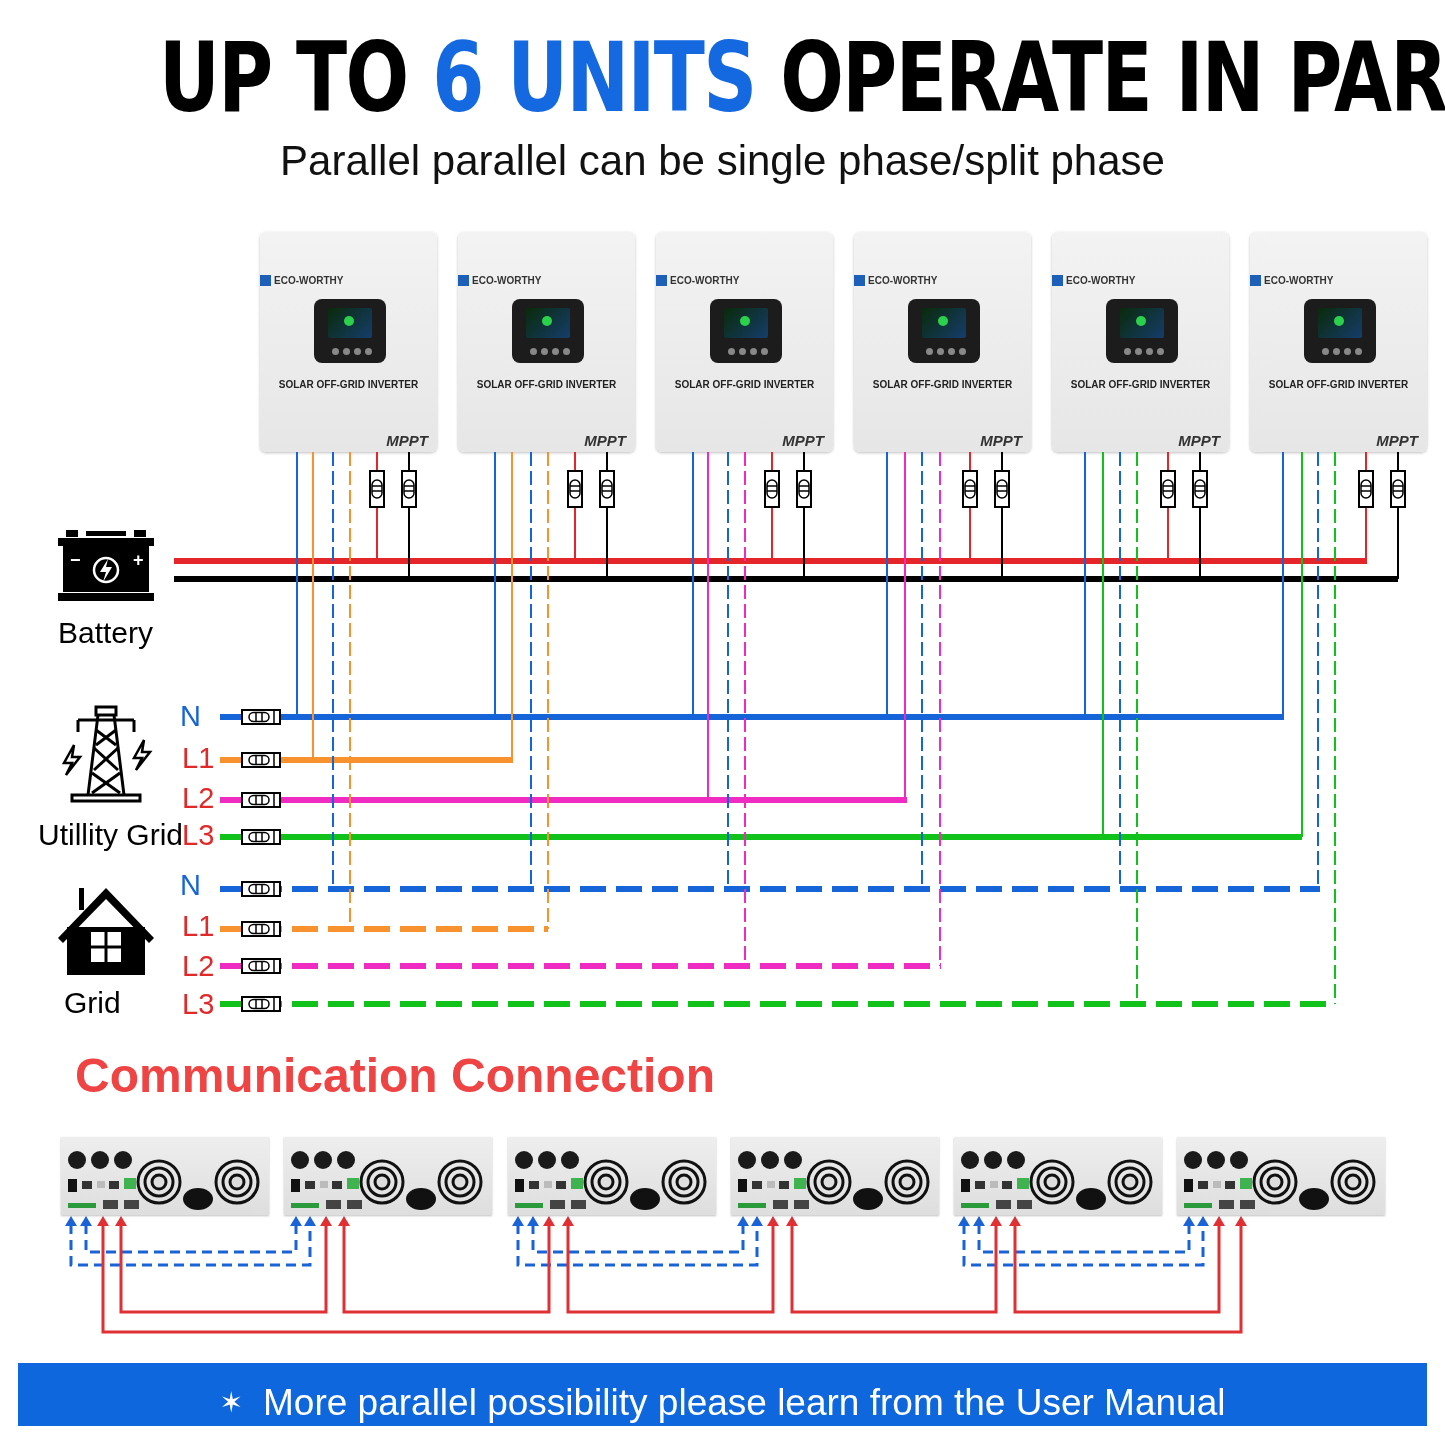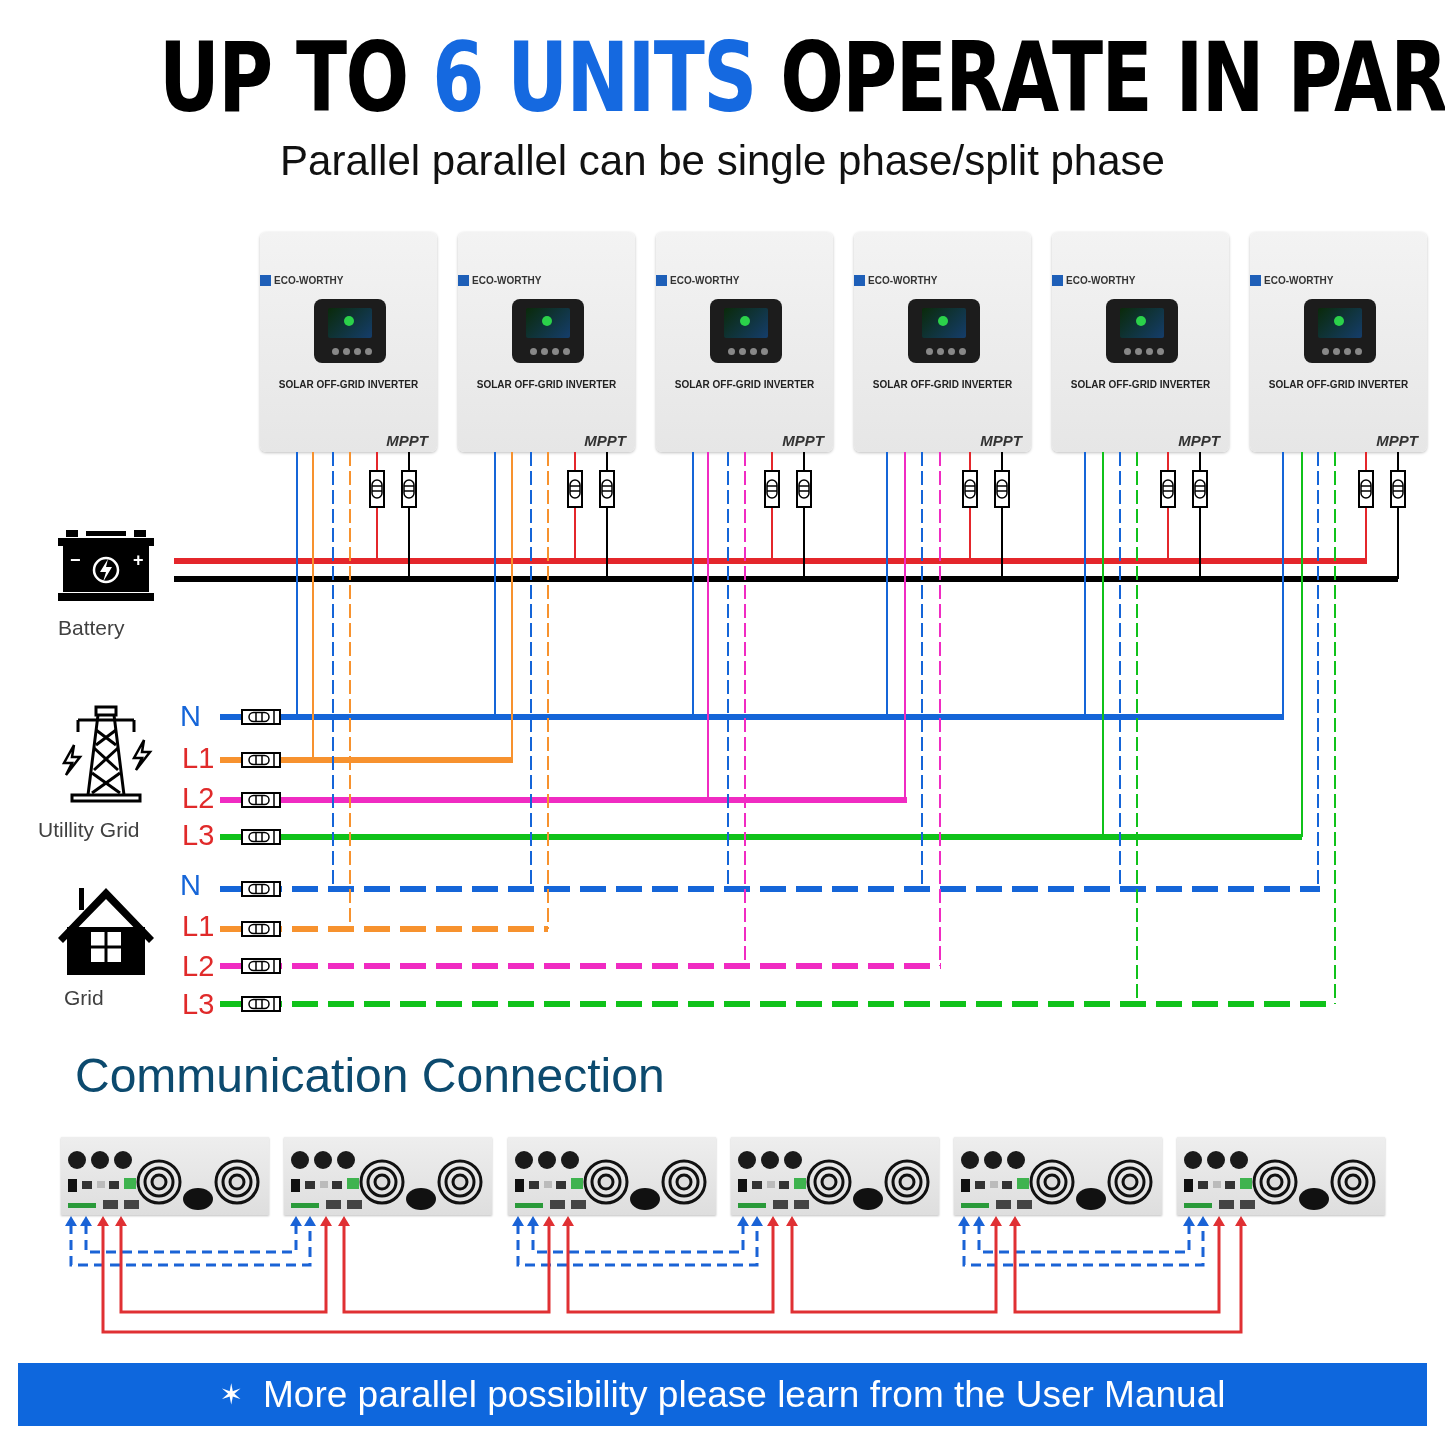--- a/index.html
+++ b/index.html
@@ -10,25 +10,25 @@
   .inverter{position:absolute;top:232px;width:177px;height:220px;background:linear-gradient(#f3f3f3,#e6e6e6);border-radius:6px;box-shadow:0 1px 3px rgba(0,0,0,.25);}
   .inv-brand{position:absolute;top:43px;left:0;width:100%;font-size:10px;font-weight:bold;color:#333;}
   .inv-brand .logo{display:inline-block;width:11px;height:11px;background:#1e5fb8;vertical-align:-2px;margin-right:3px;}
   .inv-screen{position:absolute;top:67px;left:54px;width:72px;height:64px;background:#1c1c1c;border-radius:8px;}
   .inv-screen .lcd{position:absolute;left:14px;top:9px;width:44px;height:30px;background:linear-gradient(135deg,#0a2a0a,#153d6b);border-radius:2px;}
   .inv-screen .lcd::after{content:"";position:absolute;left:16px;top:8px;width:10px;height:10px;border-radius:50%;background:#2bd14a;}
   .inv-screen .btns{position:absolute;left:18px;bottom:7px;width:40px;height:8px;display:flex;justify-content:space-between;}
   .inv-screen .btns span{width:7px;height:7px;border-radius:50%;background:#888;}
   .inv-model{position:absolute;top:147px;width:100%;text-align:center;font-size:10px;font-weight:bold;color:#222;}
   .inv-mppt{position:absolute;top:181px;right:9px;font-size:15px;font-style:italic;font-weight:bold;color:#333;margin-top:19px;}
-  .label{position:absolute;font-size:21px;color:#404040;}
+  .label{position:absolute;font-size:30px;color:#000000;}
   .phase{position:absolute;font-size:29px;}
-  .comm-title{position:absolute;left:75px;top:1048px;font-size:48px;font-weight:normal;color:#0c4a6e;}
+  .comm-title{position:absolute;left:75px;top:1048px;font-size:48px;font-weight:bold;color:#ef4444;}
   .rear{position:absolute;top:1137px;width:208px;height:78px;background:linear-gradient(#eeeeee,#dedede);box-shadow:0 1px 2px rgba(0,0,0,.25);}
-  .banner{position:absolute;left:18px;top:1363px;width:1409px;height:63px;background:#0e67dd;color:#fff;font-size:37px;line-height:63px;text-align:center;}
+  .banner{position:absolute;left:18px;top:1363px;width:1409px;height:63px;background:#0e67dd;color:#fff;font-size:37px;line-height:80px;text-align:center;}
   svg.wires{position:absolute;left:0;top:0;}
 </style>
 </head>
 <body>
 
 <div class="title"><span>UP TO </span><span class="hl">6 UNITS</span><span> OPERATE IN PARALLEL</span></div>
 <div class="subtitle">Parallel parallel can be single phase/split phase</div>
 
 <div class="inverter" style="left:260px">
   <div class="inv-brand"><span class="logo"></span><span>ECO-WORTHY</span></div>

